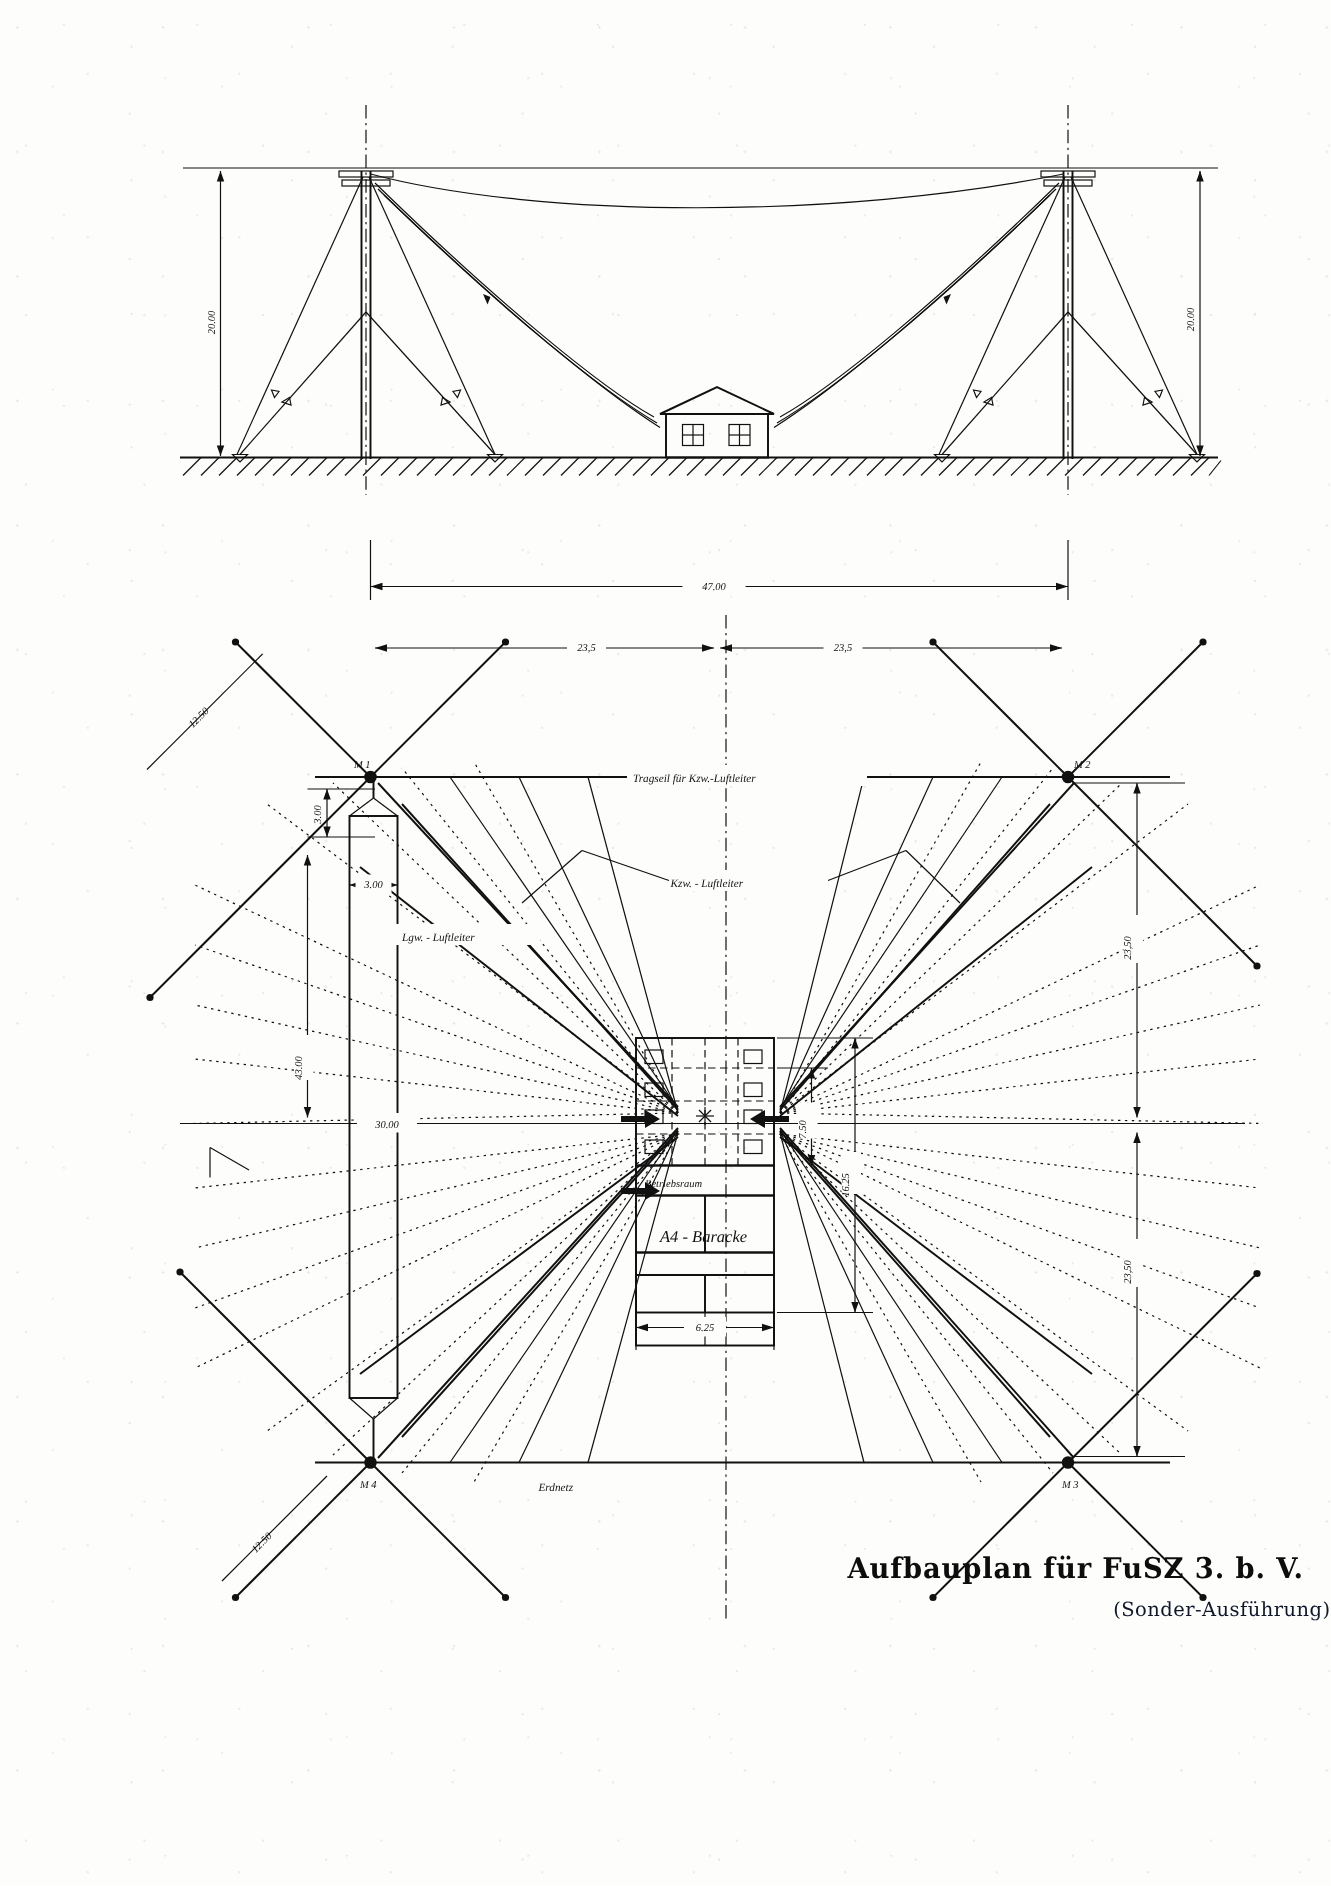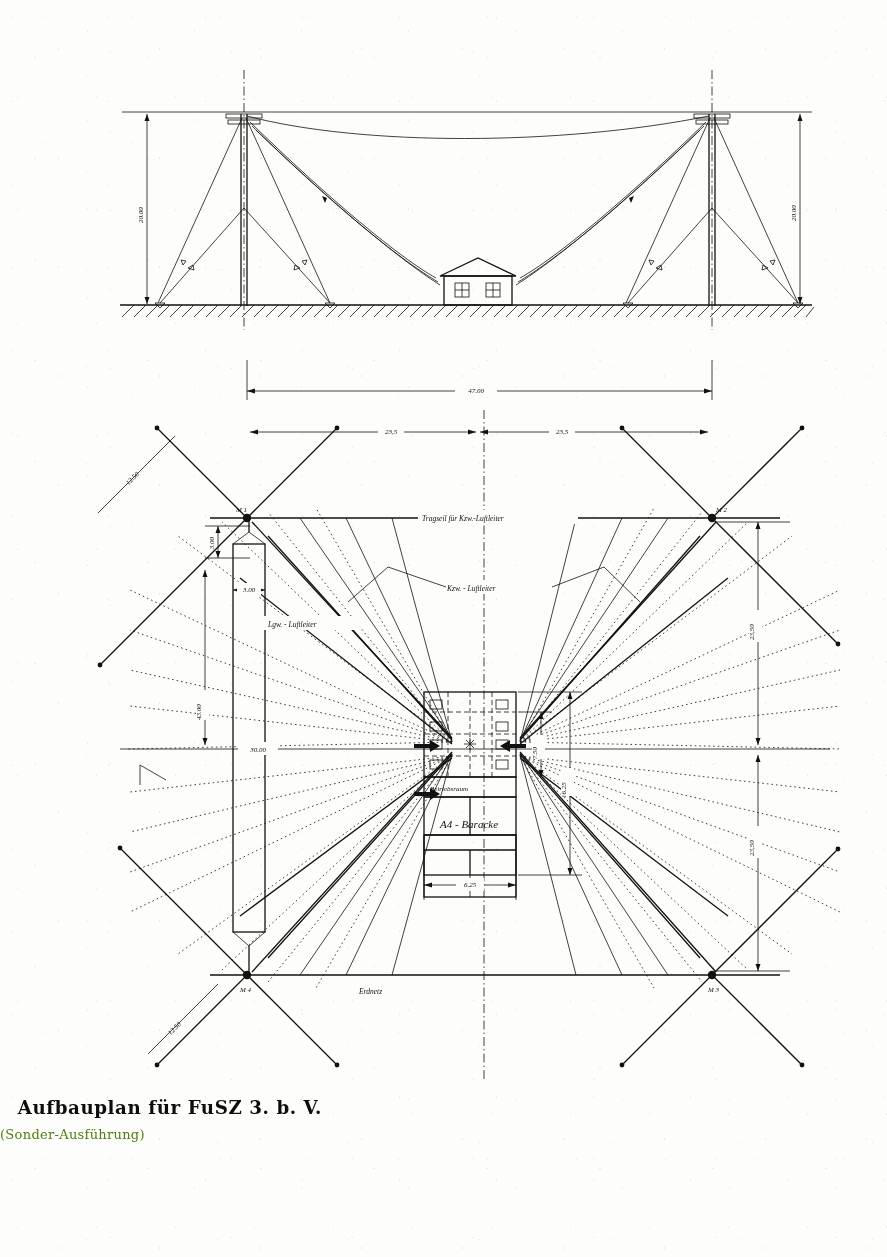--- a/index.html
+++ b/index.html
@@ -26,30 +26,30 @@
   .ln{stroke:#111;fill:none;}
   .thin{stroke-width:.8;}
   .med{stroke-width:1.3;}
   .dash{stroke-dasharray:5 3;}
   .dot{stroke-dasharray:1.6 3;}
   .dashdot{stroke-dasharray:9 3 1.5 3;}
   .lbl{font-family:"Liberation Serif", serif;font-style:italic;fill:#111;}
   .dim{font-family:"Liberation Serif", serif;font-style:italic;font-size:7px;fill:#111;}
   .mastlbl{font-family:"Liberation Serif", serif;font-style:italic;font-size:7px;fill:#111;}
   .title-wrap{
-    position:absolute;left:0;right:0;top:1096px;text-align:left;
+    position:absolute;left:0;right:0;top:1035px;text-align:right;
   }
   .title{
     font-family:"DejaVu Serif", serif;
     font-weight:700;font-size:19px;letter-spacing:.6px;color:#0d0d0d;
     transform:scaleX(.96);
   }
   .subtitle{
     font-family:"DejaVu Serif", serif;
-    font-weight:400;font-size:13px;color:#4d7c0f;margin-top:9px;letter-spacing:.3px;
+    font-weight:400;font-size:13px;color:#0f172a;margin-top:9px;letter-spacing:.3px;
   }
 </style>
 </head>
 <body>
 
 <div class="paper-noise"></div>
 
 <svg width="887" height="400" viewBox="0 0 887 400">
 
   <g>

